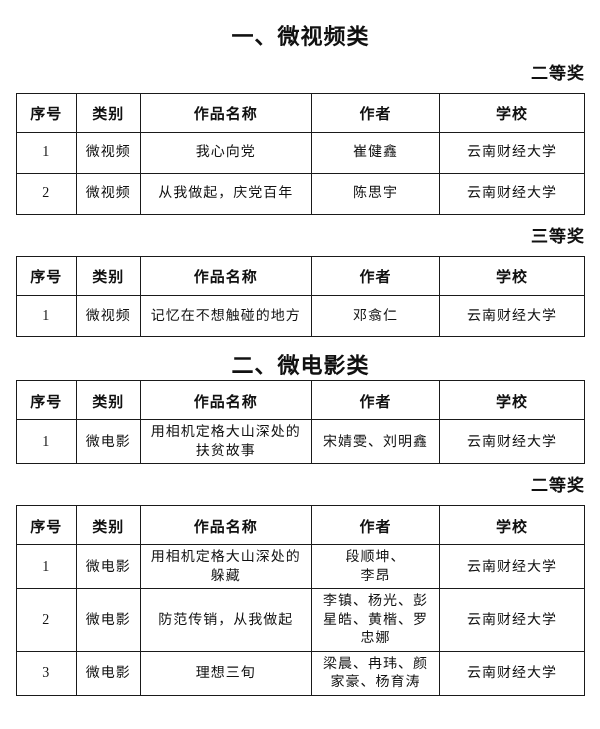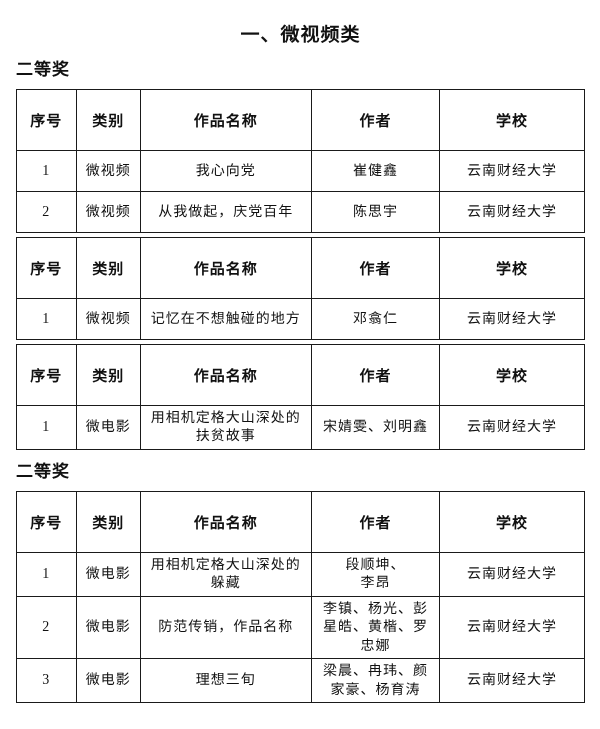--- a/index.html
+++ b/index.html
@@ -21,31 +21,31 @@
   }
   .doc-title {
     font-size: 23px;
     font-weight: bold;
     text-align: center;
     margin: 4px 0 0 0;
     letter-spacing: 1px;
     line-height: 1.3;
   }
   .section-heading {
-    font-size: 19px;
+    font-size: 22px;
     font-weight: bold;
     text-align: center;
     margin: 15px 0 0 0;
     letter-spacing: 1px;
     line-height: 1.3;
   }
   .award-heading {
     font-size: 17px;
     font-weight: bold;
-    text-align: left;
+    text-align: right;
     margin: 11px 0 8px 0;
     letter-spacing: 1px;
     line-height: 1.3;
   }
   table.awards {
     width: 100%;
     border-collapse: collapse;
     table-layout: fixed;
     margin: 0 0 4px 0;
   }
@@ -58,21 +58,21 @@
     border: 1px solid #1a1a1a;
     text-align: center;
     vertical-align: middle;
     height: 34px;
     overflow: hidden;
   }
   table.awards th {
     font-family: "Liberation Sans", "DejaVu Sans", sans-serif;
     font-weight: bold;
     font-size: 15px;
-    padding: 13px 2px;
+    padding: 2px 2px;
     letter-spacing: 1px;
   }
   table.awards td {
     font-size: 14px;
     line-height: 1.32;
     padding: 3px 4px;
     white-space: pre-line;
     letter-spacing: 1px;
   }
 </style>
@@ -113,20 +113,21 @@
       <tr>
         <td>2</td>
         <td>微视频</td>
         <td>从我做起，庆党百年</td>
         <td>陈思宇</td>
         <td>云南财经大学</td>
       </tr>
     </tbody>
   </table>
 
+  <h3 class="award-heading">三等奖</h3>
   <table class="awards">
     <colgroup>
         <col class="c-no">
         <col class="c-cat">
         <col class="c-work">
         <col class="c-author">
         <col class="c-school">
       </colgroup>
     <thead>
       <tr>
@@ -141,20 +142,21 @@
       <tr>
         <td>1</td>
         <td>微视频</td>
         <td>记忆在不想触碰的地方</td>
         <td>邓翕仁</td>
         <td>云南财经大学</td>
       </tr>
     </tbody>
   </table>
 
+  <h2 class="section-heading">二、微电影类</h2>
 
   <table class="awards">
     <colgroup>
         <col class="c-no">
         <col class="c-cat">
         <col class="c-work">
         <col class="c-author">
         <col class="c-school">
       </colgroup>
     <thead>
@@ -202,21 +204,21 @@
         <td>微电影</td>
         <td>用相机定格大山深处的
 躲藏</td>
         <td>段顺坤、
 李昂</td>
         <td>云南财经大学</td>
       </tr>
       <tr>
         <td>2</td>
         <td>微电影</td>
-        <td>防范传销，作品名称</td>
+        <td>防范传销，从我做起</td>
         <td>李镇、杨光、彭
 星皓、黄楷、罗
 忠娜</td>
         <td>云南财经大学</td>
       </tr>
       <tr>
         <td>3</td>
         <td>微电影</td>
         <td>理想三旬</td>
         <td>梁晨、冉玮、颜

